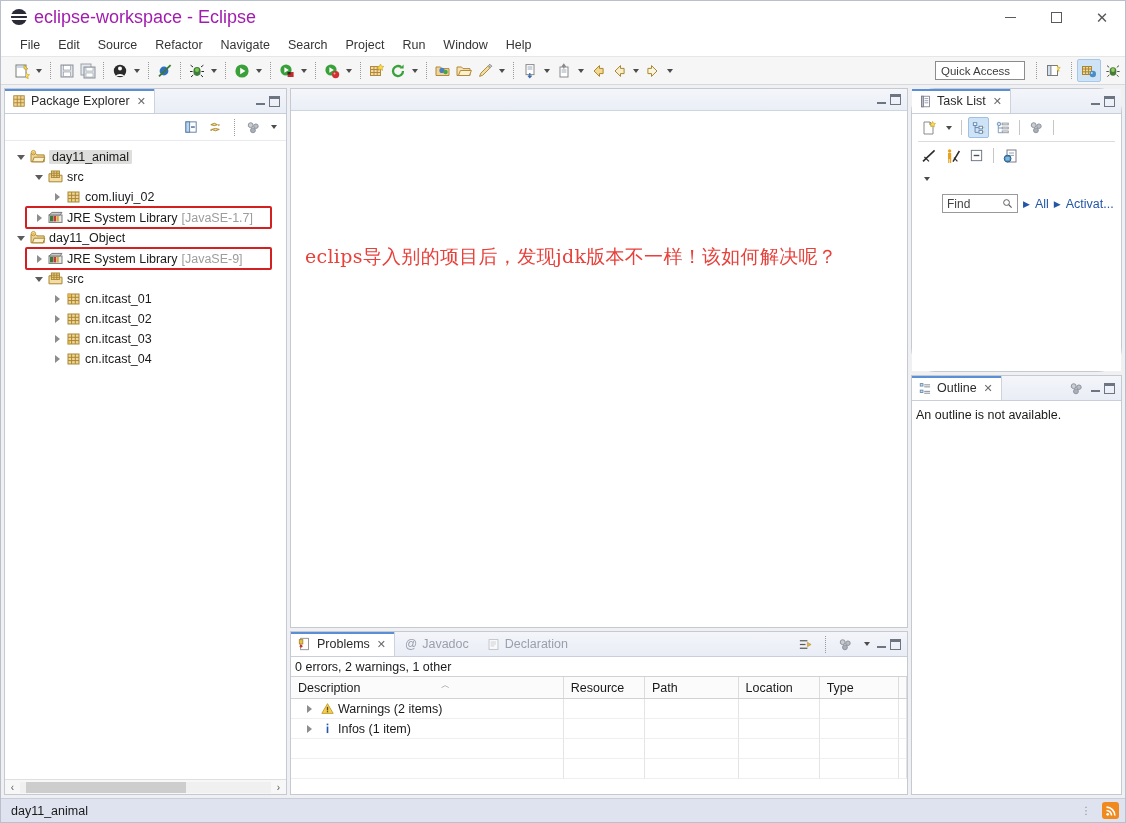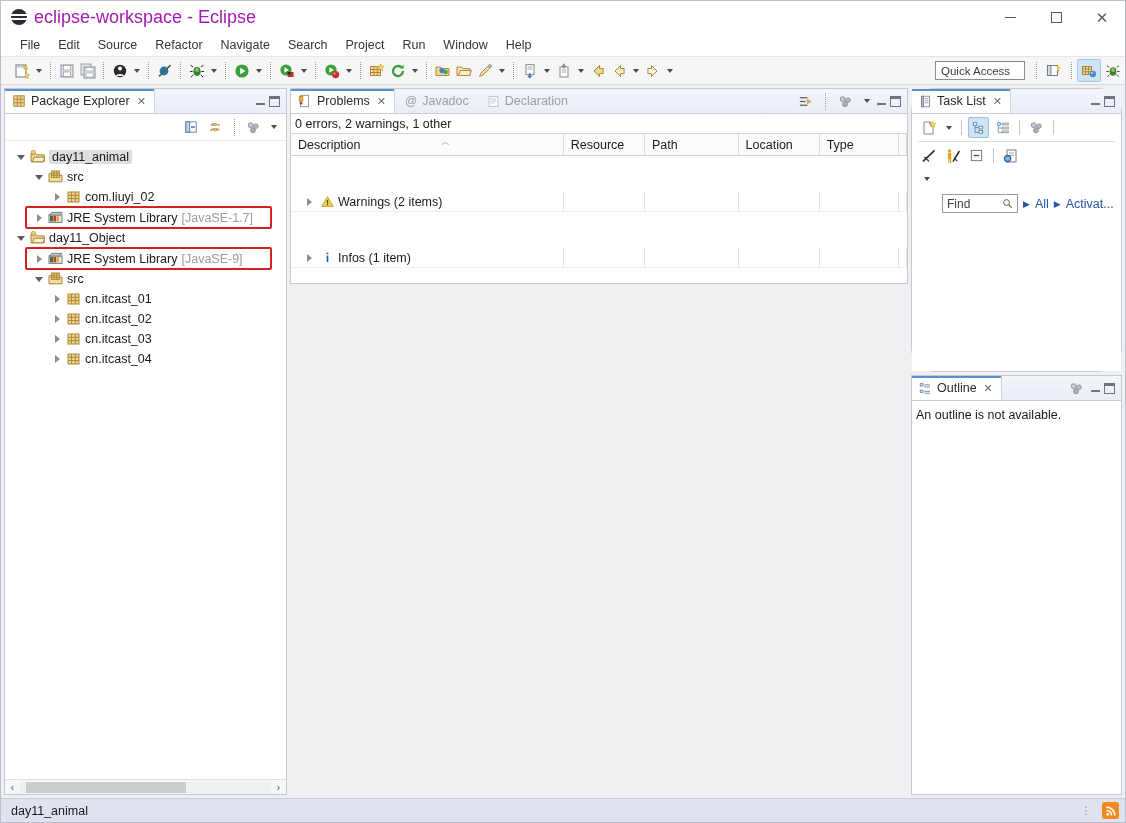--- a/index.html
+++ b/index.html
@@ -201,35 +201,35 @@
   }
   .editor-canvas { flex:1 1 auto; position:relative; background:#ffffff; }
   .chinese-note {
     position:absolute; left:14px; top:133px;
     font-family: "DejaVu Serif", serif;
     font-size: 19px; color: #e8403a; white-space:nowrap;
     letter-spacing: 0.3px;
   }
 
   
-  .problems { height: 196px; flex:none; display:flex; flex-direction:column;
+  .problems { height: 164px; flex:none; display:flex; flex-direction:column;
               background:#fff; border:1px solid #c4cad4; }
   .prob-summary {
     height:19px; flex:none; font-size:12.5px; color:#1a1a1a;
     padding-left:4px; display:flex; align-items:center; background:#fff;
   }
   .prob-table { flex:1 1 auto; display:flex; flex-direction:column; min-height:0; background:#fff;}
   .prob-head {
     height:23px; flex:none; display:flex; align-items:stretch;
     border-top:1px solid #d2d2d2; border-bottom:1px solid #d2d2d2;
     background:#fbfbfb; font-size:12.5px; color:#1a1a1a;
   }
   .pcell { display:flex; align-items:center; padding-left:7px; border-right:1px solid #dcdcdc; }
   .prob-rows { flex:1 1 auto; overflow:hidden; }
-  .prow { height:20px; display:flex; align-items:stretch; font-size:12.5px; color:#1a1a1a;margin-top:36px; }
+  .prow { height:20px; display:flex; align-items:stretch; font-size:12.5px; color:#1a1a1a; }
   .prow .pcell { border-right:1px solid #e4e4e4; border-bottom:1px solid #efefef; }
   .prow .pcell:first-child { padding-left:10px; gap:4px; }
   .sort-caret { position:absolute; left:150px; top:2px; font-size:9px; color:#8a8a8a; }
 
   
   .right-col { width: 211px; flex:none; display:flex; flex-direction:column; gap:3px;}
   .tasklist { height: 284px; flex:none;border-radius:24px; }
   .outline { flex:1 1 auto; }
   .tl-toolbar {
     display:flex; align-items:center; gap:3px; padding:3px 6px 0 6px; flex:none;
@@ -714,20 +714,31 @@
           <div class="hs-track">
             <div class="hs-thumb"></div>
           </div>
           <div class="hs-arrow">›</div>
         </div>
       </div>
     </div>
 
     <div class="center-col">
 
+      <div class="editor-area">
+        <div class="editor-tabbar">
+          <div class="view-tools">
+            <div class="vt-min"></div>
+            <div class="vt-max"></div>
+          </div>
+        </div>
+        <div class="editor-canvas">
+          <div class="chinese-note">eclips导入别的项目后，发现jdk版本不一样！该如何解决呢？</div>
+        </div>
+      </div>
 
       <div class="problems">
         <div class="view-tabbar">
           <div class="view-tab active">
             <svg width="14" height="14" viewBox="0 0 16 16">
                 <rect x="3" y="1.5" width="9" height="13" fill="#fff" stroke="#8a8a8a"></rect>
                 <rect x="1.5" y="3" width="4" height="5" fill="#e8c23a" stroke="#a9872f"></rect>
                 <circle cx="3.5" cy="10.5" r="1.6" fill="#c33"></circle>
               </svg>
             <span>Problems</span>

